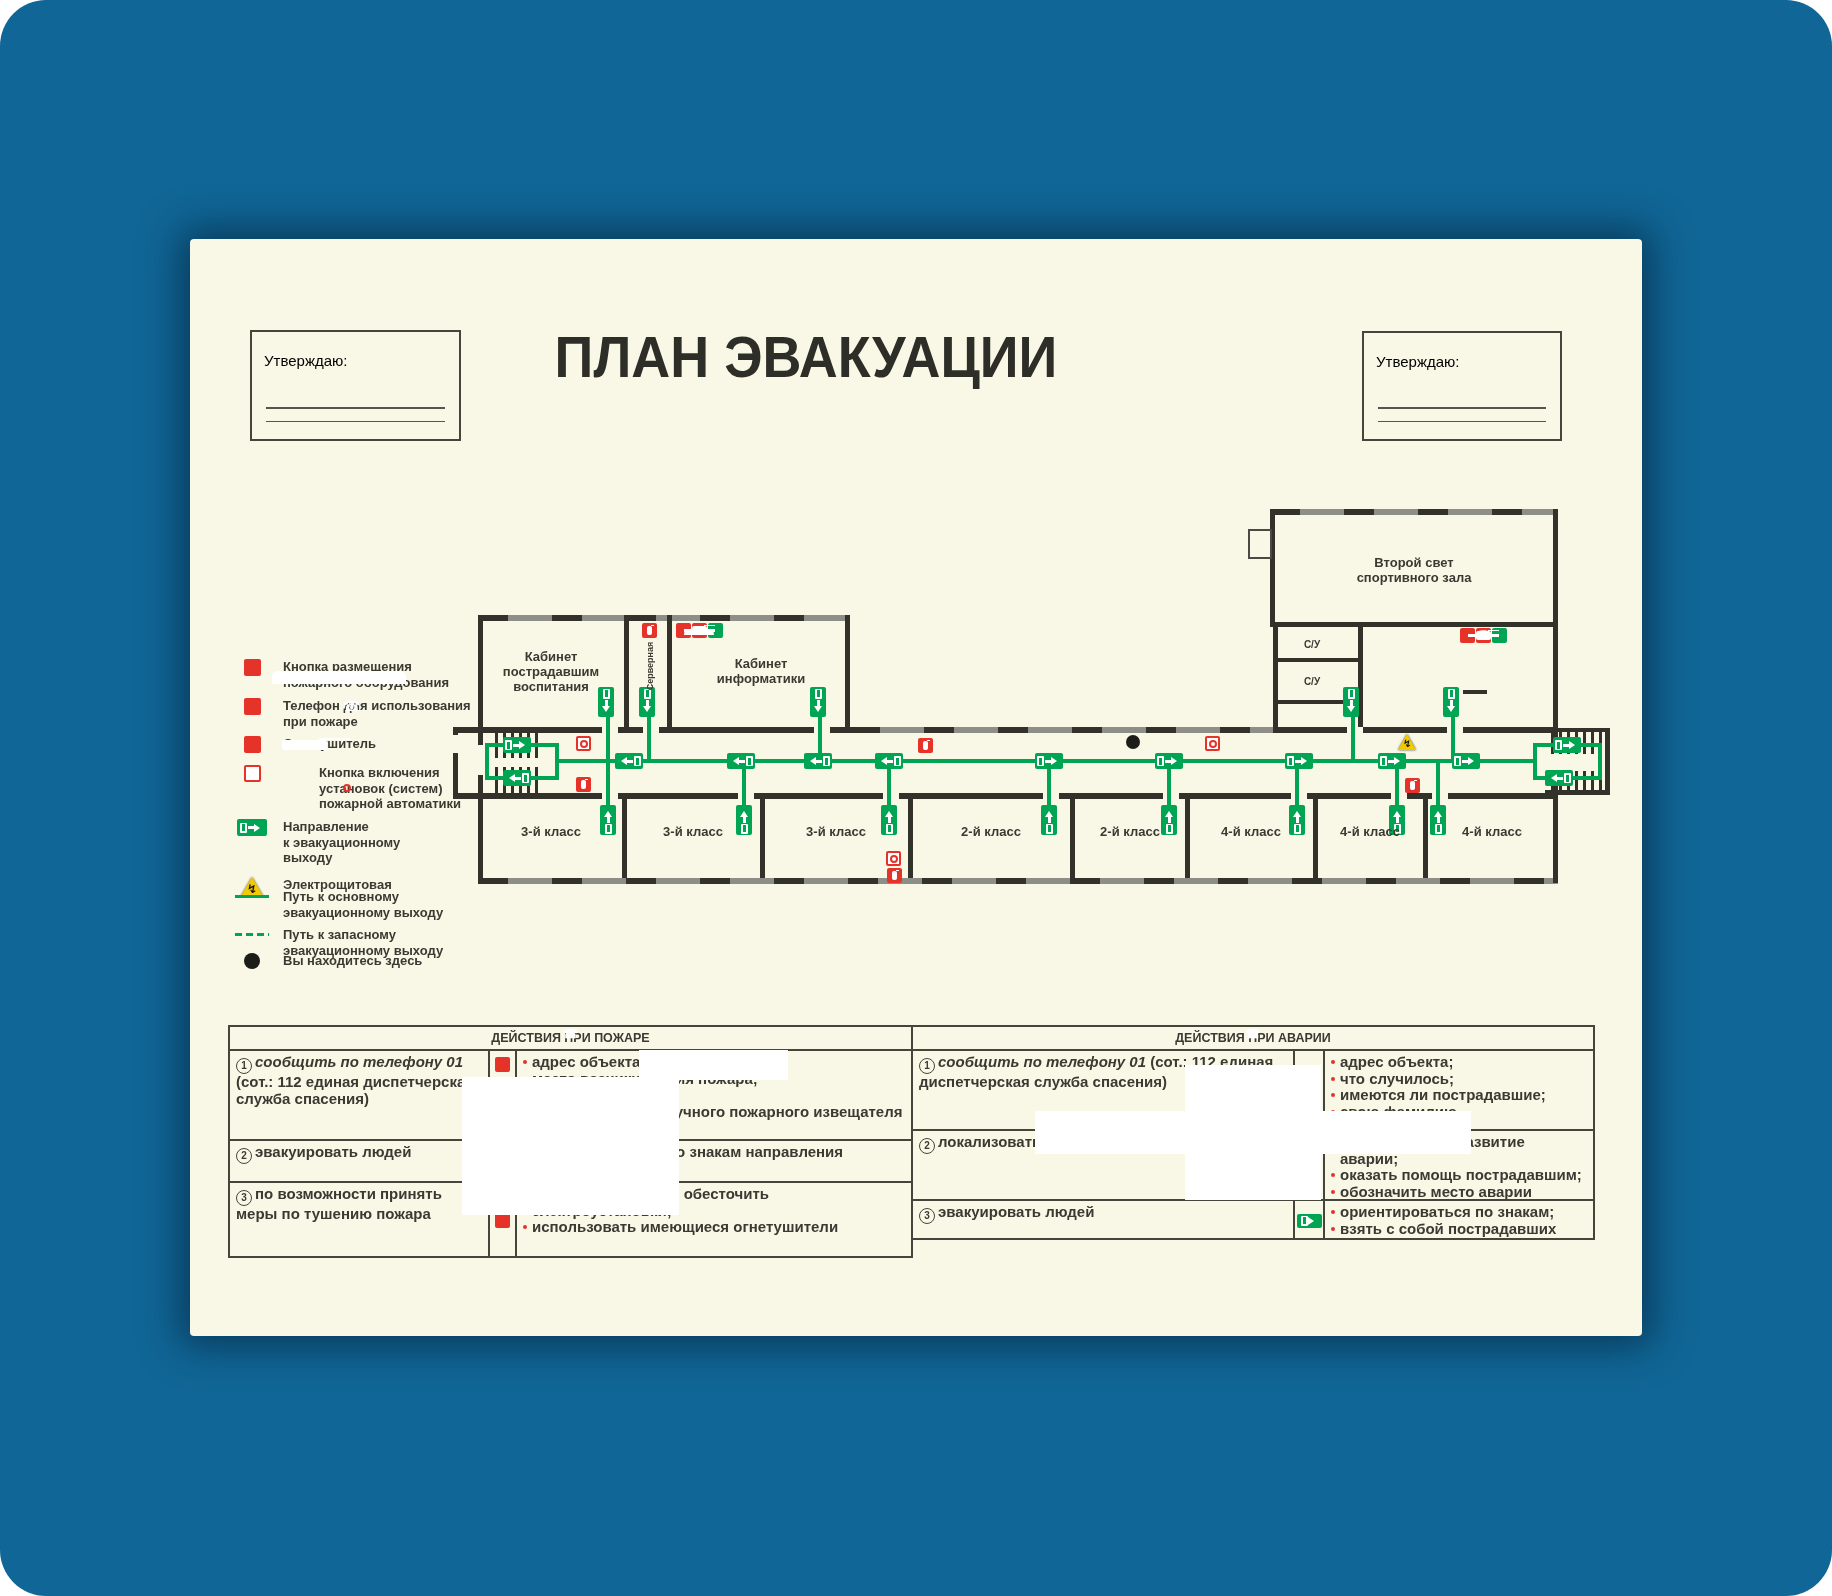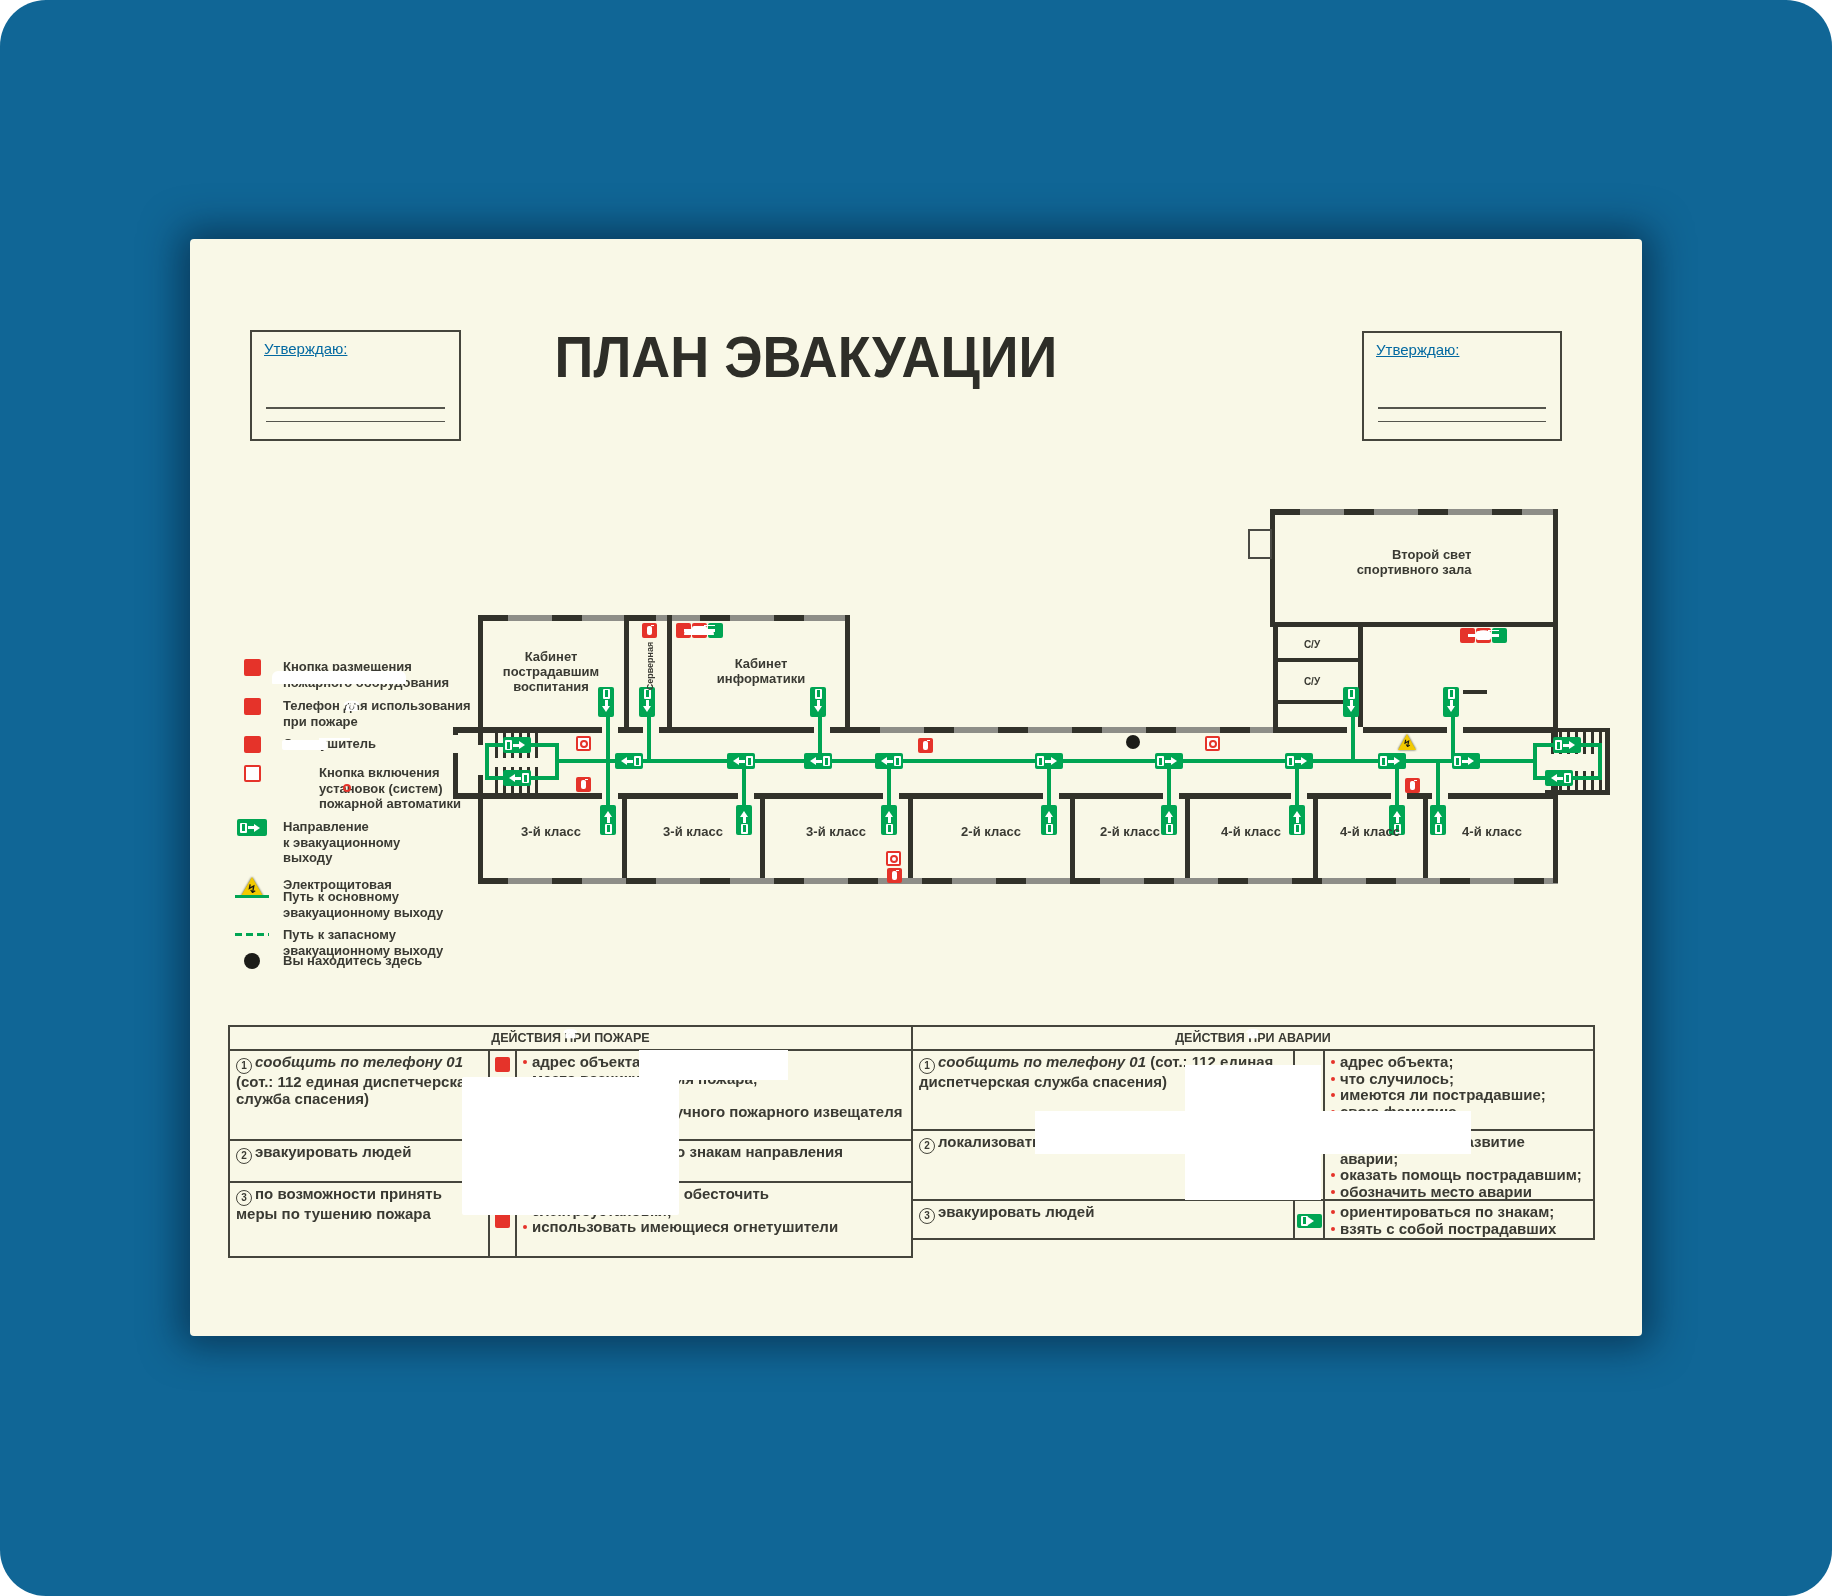--- a/index.html
+++ b/index.html
@@ -3,21 +3,21 @@
 <meta charset="utf-8">
 <style>
   html,body{margin:0;padding:0;background:#ffffff;font-family:"Liberation Sans",sans-serif;}
   .canvas{position:relative;width:1832px;height:1596px;background:#106696;border-radius:46px;overflow:hidden;}
   .poster{position:absolute;left:190px;top:239px;width:1452px;height:1097px;background:#f9f8e7;border-radius:4px;
           box-shadow:0 0 38px 10px rgba(4,24,44,.55);}
   
   .title{position:absolute;left:616px;top:84px;transform:translateX(-50%) scaleX(.93);font-size:58px;font-weight:700;
          color:#2e2e28;white-space:nowrap;letter-spacing:0px;}
   .abox{position:absolute;border:2px solid #45453c;}
-  .abox-label{position:absolute;left:12px;top:8px;font-size:15px;font-weight:400;color:#0369a1;text-decoration:underline;}
+  .abox-label{position:absolute;left:12px;top:20px;font-size:15px;font-weight:400;color:#000000;}
   .aline{position:absolute;left:14px;right:14px;height:2px;background:#55554d;}
   .aline.thin{height:1px;}
   
   .lg-item{position:absolute;left:43px;display:flex;align-items:flex-start;}
   .lg-ic{width:38px;display:flex;justify-content:center;flex:none;padding-top:0px;}
   .lg-tx{display:flex;flex-direction:column;font-size:13px;font-weight:700;line-height:15.5px;color:#3a3a33;padding-left:12px;}
   
   .w{position:absolute;background:#32322a;}
   .ww{position:absolute;background:repeating-linear-gradient(90deg,#32322a 0 30px,#8e8e88 30px 74px);}
   .pbox{position:absolute;border:2px solid #4a4a44;}
@@ -424,21 +424,21 @@
     <div class="rlabel" style="left:361px;top:410px;">
       <div>Кабинет</div>
           <div>пострадавшим</div>
           <div>воспитания</div>
     </div>
     <div class="vtext">Серверная</div>
     <div class="rlabel" style="left:571px;top:417px;">
       <div>Кабинет</div>
           <div>информатики</div>
     </div>
-    <div class="rlabel" style="left:1224px;top:308px;text-align:right;">
+    <div class="rlabel" style="left:1224px;top:316px;">
       <div>Второй свет</div>
           <div>спортивного зала</div>
     </div>
     <div class="rlabel sm" style="left:1122px;top:398px;">С/У</div>
     <div class="rlabel sm" style="left:1122px;top:435px;">С/У</div>
     <div class="rlabel" style="left:361px;top:585px;">3-й класс</div>
     <div class="rlabel" style="left:503px;top:585px;">3-й класс</div>
     <div class="rlabel" style="left:646px;top:585px;">3-й класс</div>
     <div class="rlabel" style="left:801px;top:585px;">2-й класс</div>
     <div class="rlabel" style="left:940px;top:585px;">2-й класс</div>

